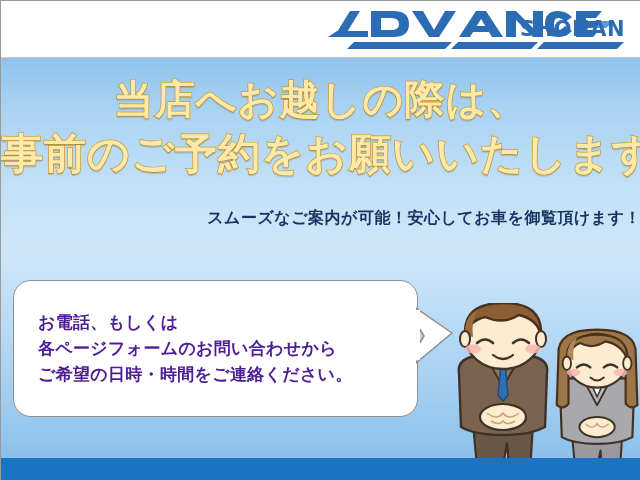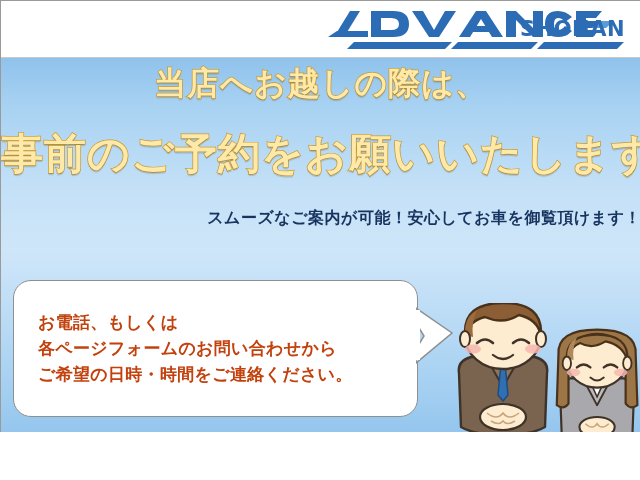--- a/index.html
+++ b/index.html
@@ -2,21 +2,21 @@
 <html><head>
 <meta charset="utf-8">
 <style>
   html,body{margin:0;padding:0;}
   body{
     width:640px;height:480px;overflow:hidden;
     font-family:"Liberation Sans","DejaVu Sans",sans-serif;
     background:#ffffff;
   }
   #banner{
-    position:relative;width:640px;height:432px;overflow:hidden;
+    position:relative;width:640px;height:480px;overflow:hidden;
     box-sizing:border-box;
     border-left:1px solid #9a9a9a;
     border-top:1px solid #9a9a9a;
     background:#ffffff;
   }
 
   
   #header{
     position:absolute;left:0;top:0;width:640px;height:57px;
     background:#ffffff;
@@ -50,21 +50,21 @@
     position:absolute;left:0;width:640px;text-align:center;
     font-family:"DejaVu Sans","Liberation Sans",sans-serif;
     font-weight:bold;
     color:#ffe9a8;
     letter-spacing:1px;
     white-space:nowrap;
     -webkit-text-stroke:1.4px #c79a33;
     paint-order:stroke fill;
     text-shadow:0 2px 1px rgba(120,90,20,.28);
   }
-  #headline1{top:4px;font-size:32px;}
+  #headline1{top:14px;font-size:40px;}
   #headline2{top:68px;font-size:42px;}
 
   #subhead{
     position:absolute;left:0;top:150px;width:640px;text-align:right;
     font-family:"DejaVu Sans","Liberation Sans",sans-serif;
     font-weight:bold;font-size:16px;color:#17335f;
     letter-spacing:.5px;white-space:nowrap;
   }
 
   
@@ -75,21 +75,21 @@
     border-radius:18px;
     box-sizing:border-box;
   }
   #bubble-tail{
     position:absolute;left:415px;top:247px;width:38px;height:62px;
   }
   #bubble-text{
     position:absolute;left:24px;top:28px;width:365px;
     font-family:"DejaVu Sans","Liberation Sans",sans-serif;
     font-weight:bold;font-size:17px;line-height:26px;
-    color:#c2410c;white-space:pre-line;letter-spacing:.3px;
+    color:#4c1d95;white-space:pre-line;letter-spacing:.3px;
   }
 
   
   #people{position:absolute;left:440px;top:245px;width:200px;height:212px;}
 </style>
 </head>
 <body>
 
 <div id="banner">
 

